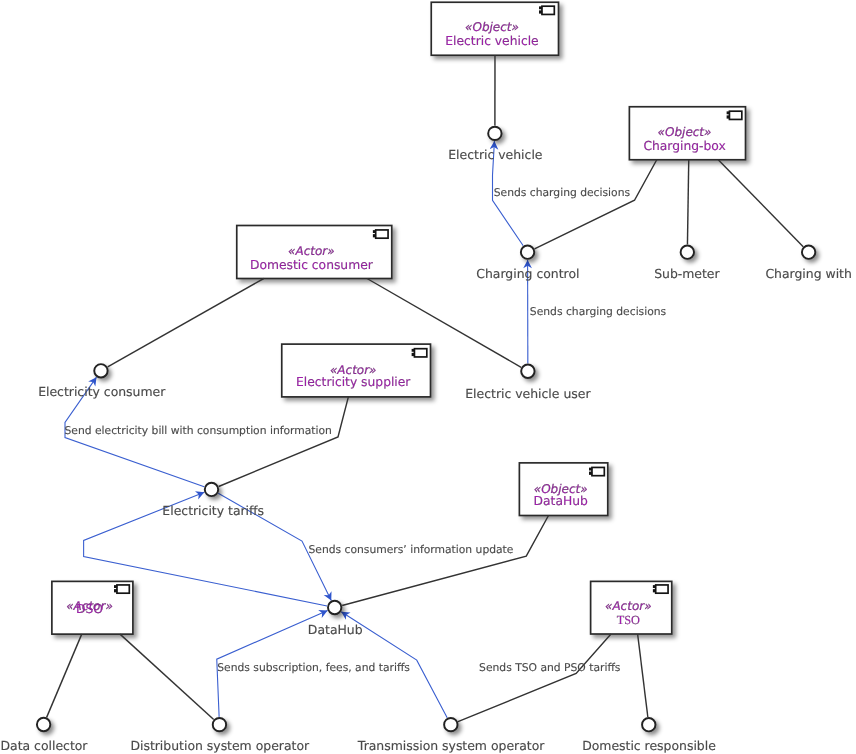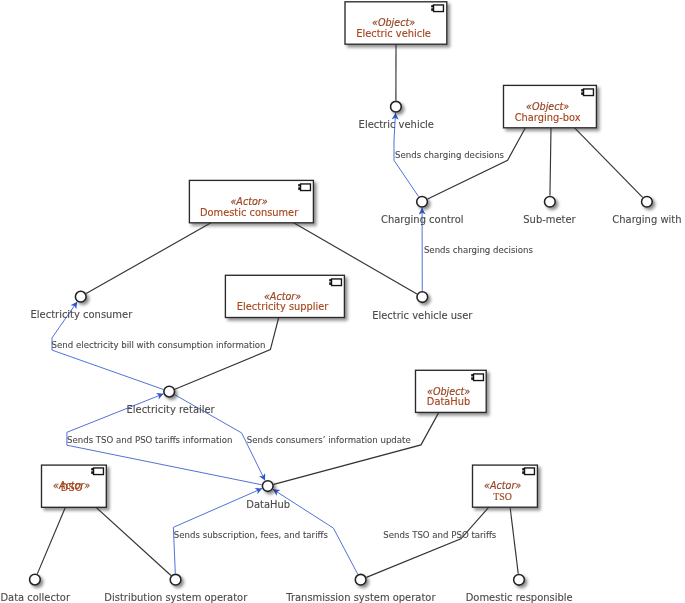--- a/index.html
+++ b/index.html
@@ -9,21 +9,21 @@
     font-family:"DejaVu Sans", sans-serif;
     overflow:hidden;
     -webkit-font-smoothing:antialiased;
   }
   #canvas { position:relative; width:685px; height:603px; }
   svg.layer { position:absolute; left:0; top:0; width:685px; height:603px; }
   .comp {
     position:absolute;
     box-sizing:border-box;
     background:transparent;
-    color:#c2410c;
+    color:#a21caf;
   }
   .comp .ster {
     position:absolute; left:0; right:4.6px; text-align:center;
     font-size:9.6px; font-style:italic; line-height:1;
     -webkit-text-stroke:0.18px #4a4a4a;
   }
   .comp .nm   {
     position:absolute; left:0; right:4.6px; text-align:center;
     font-size:9.85px; line-height:1; -webkit-text-stroke:0.12px #4a4a4a;
   }
@@ -157,26 +157,25 @@
         </svg></span>
 <div class="ster" style="top:16.3px;">«Actor»</div>
 <div class="nm" style="top:27.2px;font-family:Liberation Serif, serif;">TSO</div>
 </div>
 <div class="plabel" style="left:396.3px;top:119.4px;">Electric vehicle</div>
 <div class="plabel" style="left:422.3px;top:214.45px;">Charging control</div>
 <div class="plabel" style="left:549.5px;top:214.45px;">Sub-meter</div>
 <div class="plabel" style="left:646.9px;top:214.45px;">Charging with</div>
 <div class="plabel" style="left:81.4px;top:309.35px;">Electricity consumer</div>
 <div class="plabel" style="left:422.3px;top:309.7px;">Electric vehicle user</div>
-<div class="plabel" style="left:170.6px;top:404.25px;">Electricity retailer</div>
+<div class="plabel" style="left:170.6px;top:404.25px;">Electricity tariffs</div>
 <div class="plabel" style="left:268.2px;top:498.7px;">DataHub</div>
 <div class="plabel" style="left:35.2px;top:592.3px;">Data collector</div>
 <div class="plabel" style="left:175.8px;top:592.4px;">Distribution system operator</div>
 <div class="plabel" style="left:360.9px;top:592.4px;text-align:right;">Transmission system operator</div>
 <div class="plabel" style="left:519.2px;top:592.45px;">Domestic responsible</div>
 <div class="flabel" style="left:395px;top:150.0px;">Sends charging decisions</div>
 <div class="flabel" style="left:423.9px;top:245.4px;">Sends charging decisions</div>
 <div class="flabel" style="left:51.6px;top:340.2px;">Send electricity bill with consumption information</div>
-<div class="flabel" style="left:67.0px;top:435.3px;">Sends TSO and PSO tariffs information</div>
 <div class="flabel" style="left:246.8px;top:435.2px;">Sends consumers’ information update</div>
 <div class="flabel" style="left:173.8px;top:530.1px;">Sends subscription, fees, and tariffs</div>
 <div class="flabel" style="left:339.3px;top:530.0px;padding-left:44px;">Sends TSO and PSO tariffs</div>
 </div>
 
 </body></html>

